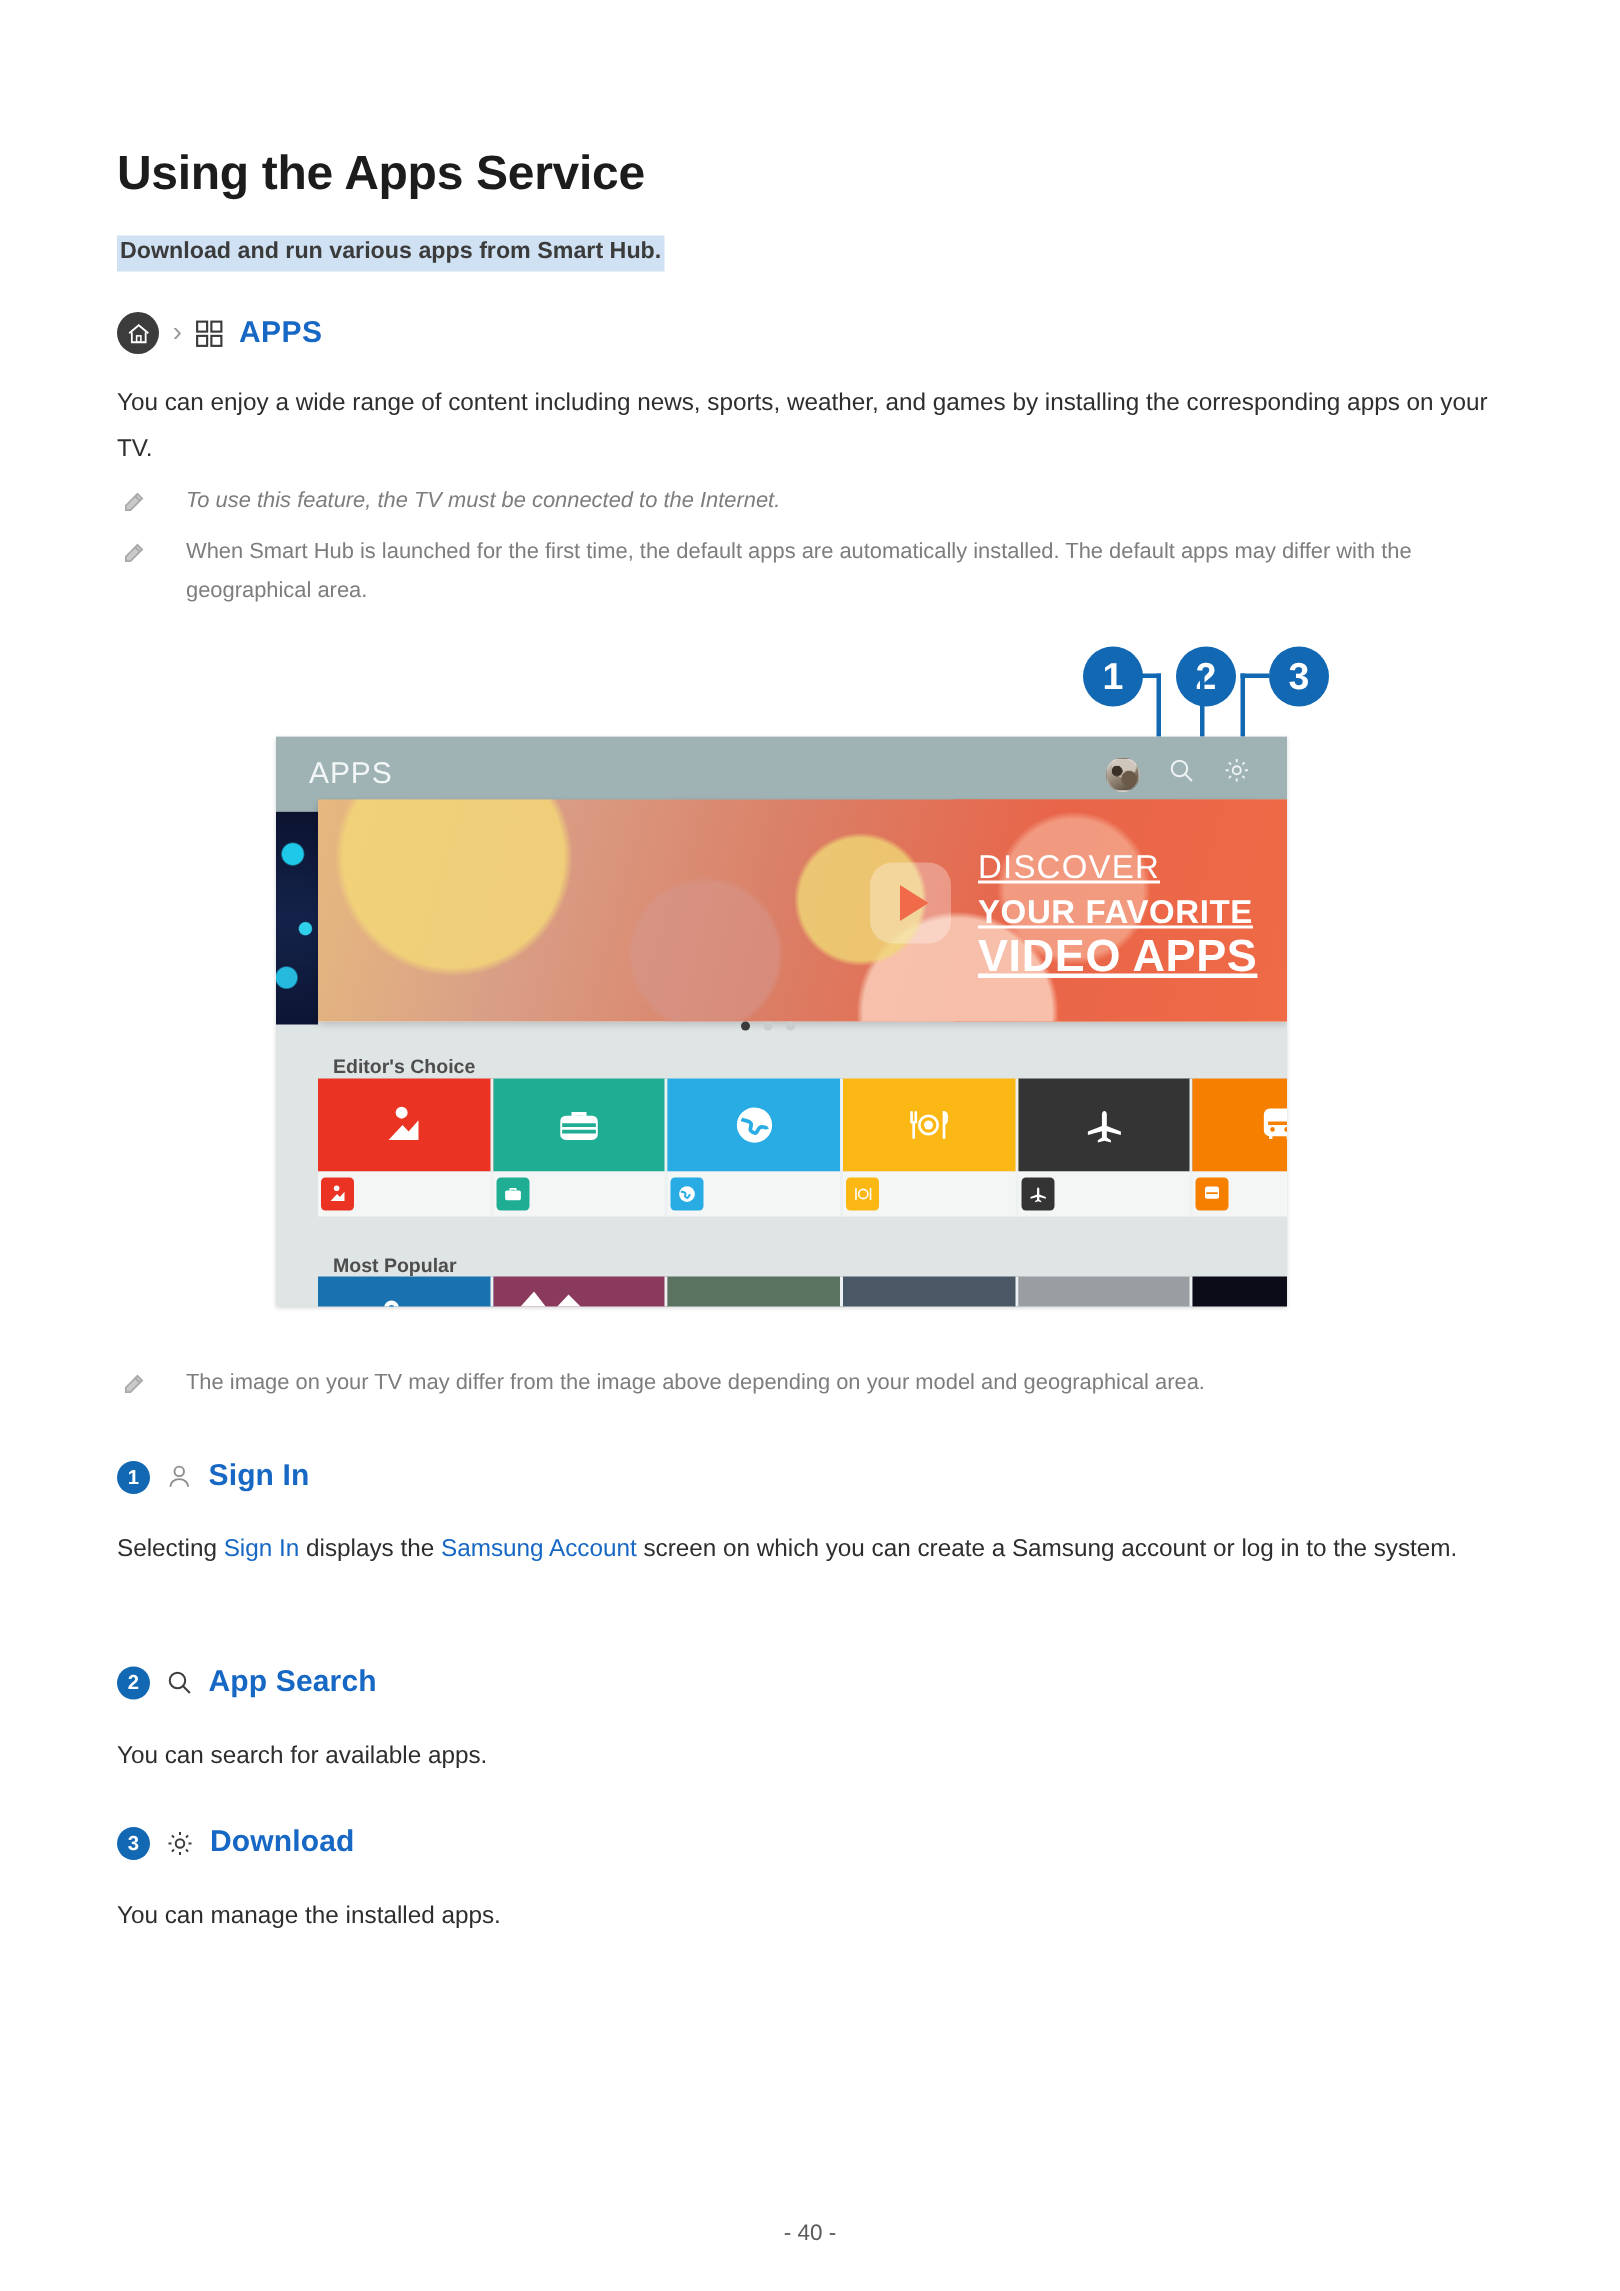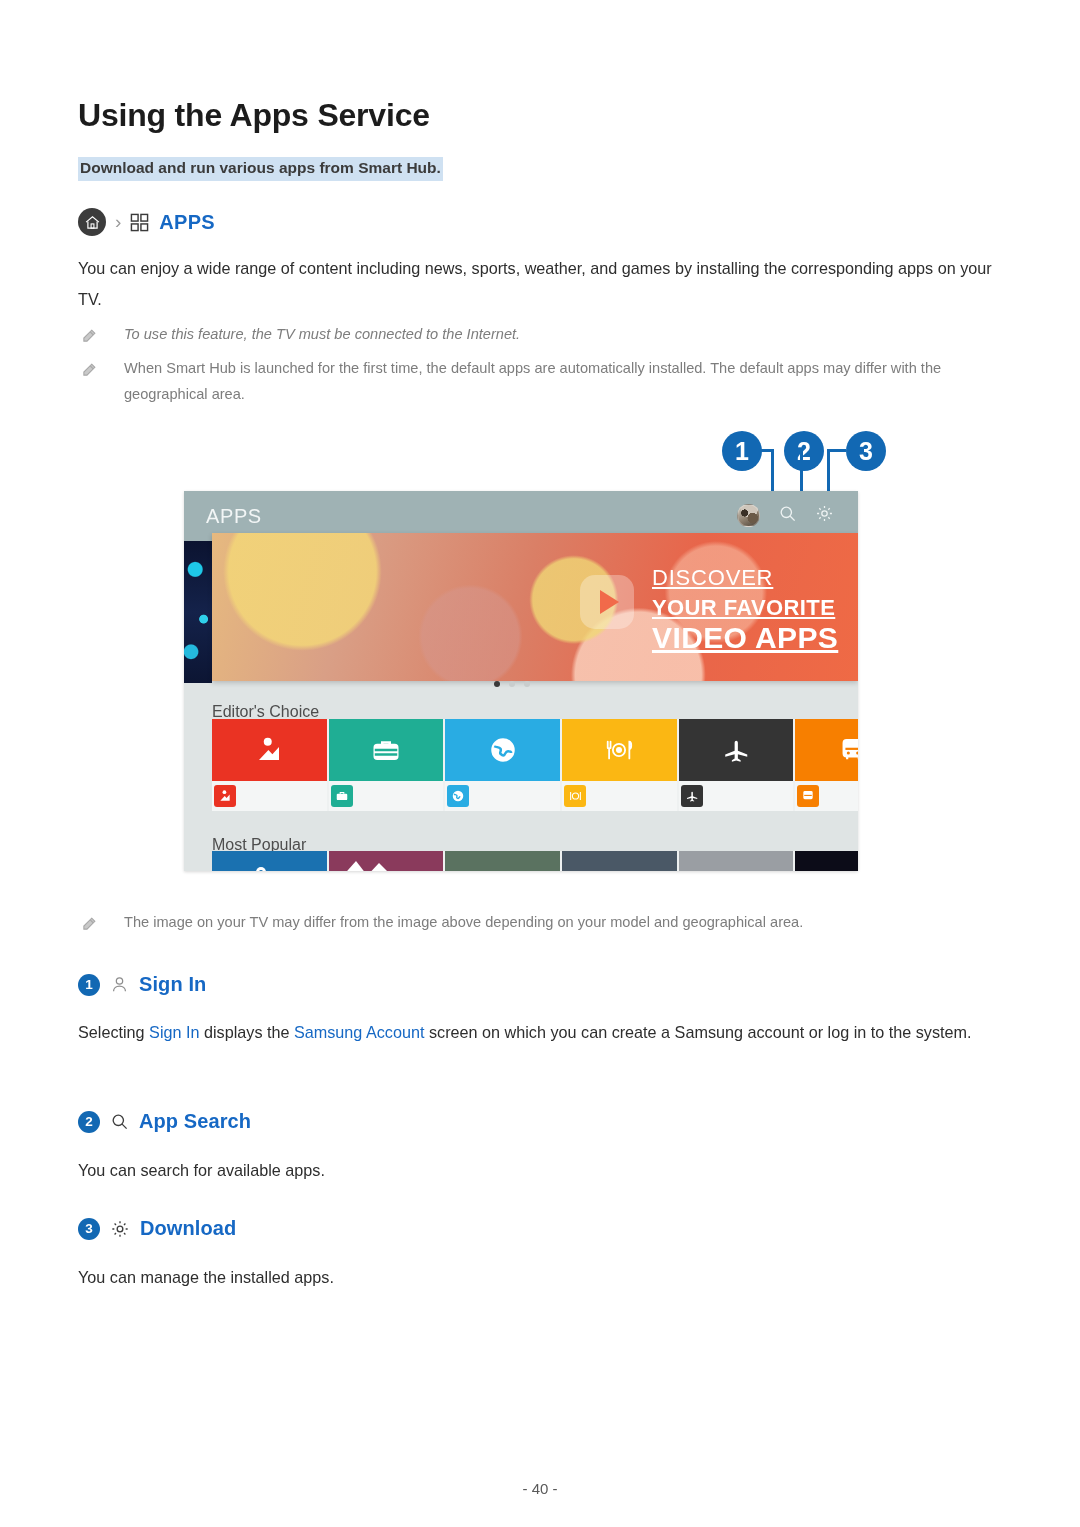--- a/index.html
+++ b/index.html
@@ -187,22 +187,22 @@
   .banner-text { position: absolute; left: 440px; top: 30px; color: #fff; text-decoration: underline; }
   .bt1 { font-size: 22px; font-weight: 400; letter-spacing: 0.8px; line-height: 30px; }
   .bt2 { font-size: 22px; font-weight: 700; letter-spacing: 0.4px; line-height: 30px; }
   .bt3 { font-size: 30px; font-weight: 700; letter-spacing: 0.4px; line-height: 30px; }
 
   .dots { position: absolute; left: 310px; top: 190px; display: flex; gap: 9px; }
   .dot { width: 6px; height: 6px; border-radius: 50%; background: #c9cdcd; }
   .dot.on { background: #3a3a3a; }
 
   .sect-label {
-    position: absolute; left: 28px;
-    font-size: 16px; color: #4d4d4d;
+    position: absolute; left: 38px;
+    font-size: 13px; color: #4d4d4d; font-weight: bold;
   }
   .lbl-editors { top: 212px; }
   .lbl-popular { top: 345px; }
 
   .tilerow {
     position: absolute; left: 28px; top: 228px;
     width: 700px; height: 62px; display: flex;
   }
   .tile {
     width: 124px; height: 62px;

